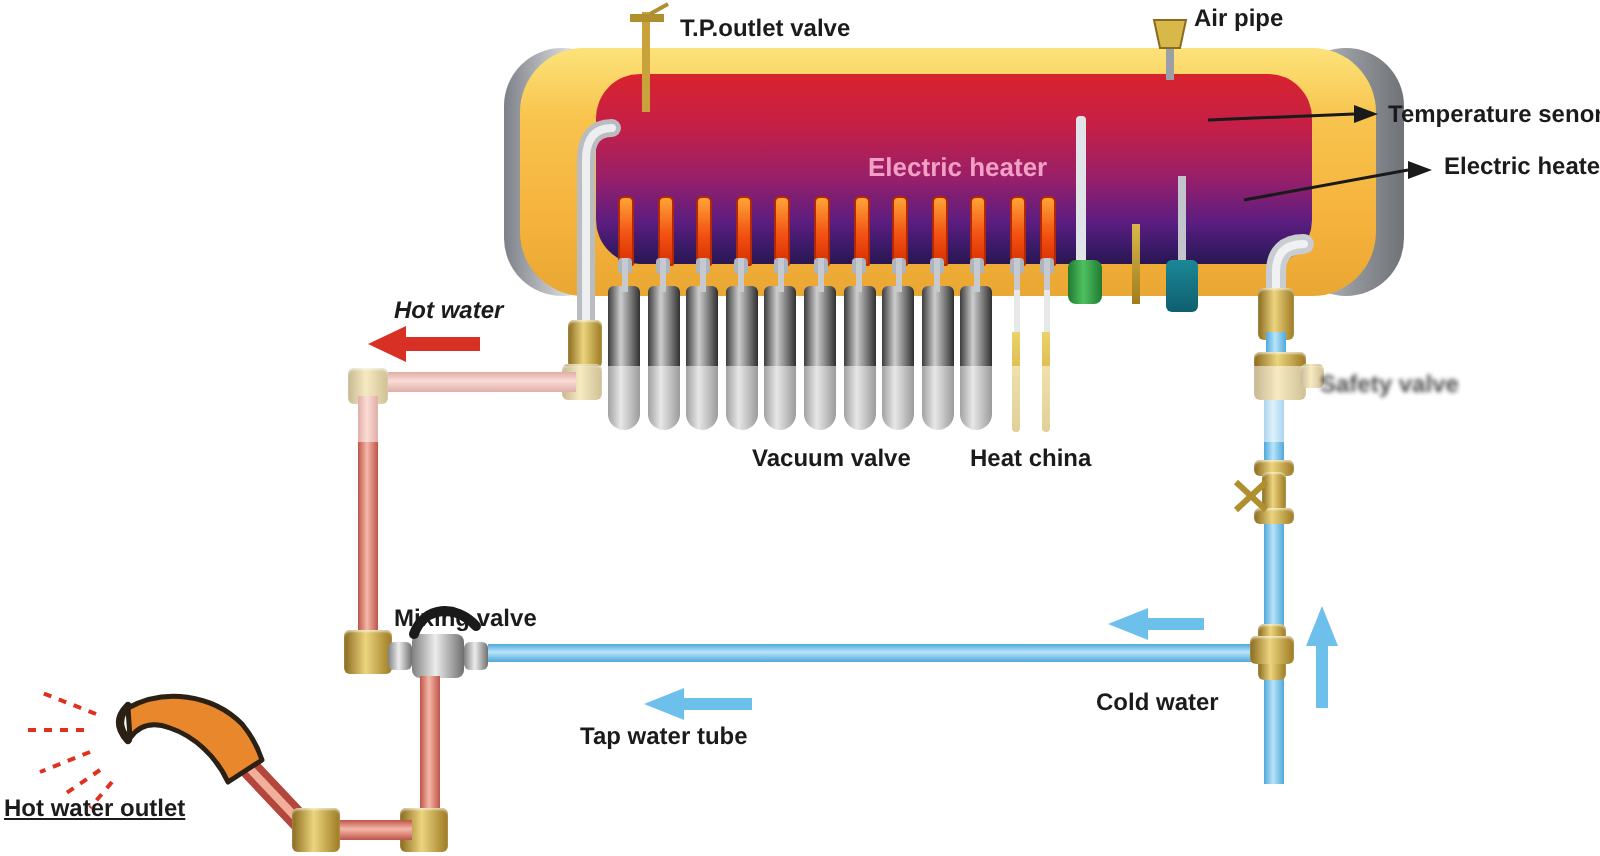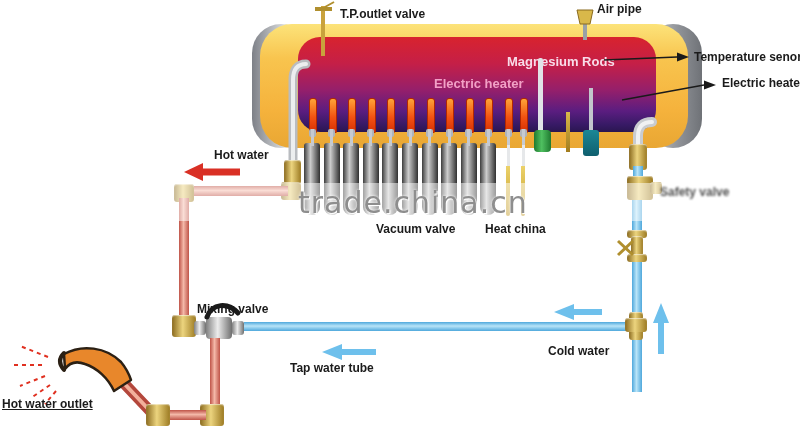--- a/index.html
+++ b/index.html
@@ -39,21 +39,20 @@
 <body>
 
 <div class="stage">
 
   <div class="abs cap" style="left:252px;top:24px;width:58px;height:124px;"></div>
   <div class="abs cap capR" style="left:644px;top:24px;width:58px;height:124px;"></div>
   <div class="abs shell" style="left:260px;top:24px;width:428px;height:124px;"></div>
   <div class="abs inner" style="left:298px;top:37px;width:358px;height:95px;"></div>
 
   <span class="pinkTxt abs" style="left:434px;top:76px;">Electric heater</span>
-  <span class="magTxt abs" style="left:507px;top:54px;">Magnesium Rods</span>
 
   <div class="abs" style="left:538px;top:58px;width:5px;height:74px;background:#e0e3e7;border-radius:2px;"></div>
   <div class="abs" style="left:534px;top:130px;width:17px;height:22px;background:linear-gradient(90deg,#1f7a30,#4fc060 45%,#1f7a30);border-radius:4px;"></div>
   <div class="abs" style="left:566px;top:112px;width:4px;height:40px;background:linear-gradient(180deg,#d8b84a,#a27c1e);"></div>
   <div class="abs" style="left:589px;top:88px;width:4px;height:44px;background:#c2c6cc;"></div>
   <div class="abs" style="left:583px;top:130px;width:16px;height:26px;background:linear-gradient(180deg,#1b8796,#0f5f6e);border-radius:3px;"></div>
 
   <div class="abs" id="tubes" style="left:0;top:0;">
       <div class="abs tube" style="left: 304px;"></div>
       <div class="abs tube" style="left: 323.6px;"></div>
@@ -138,27 +137,26 @@
   <div class="abs gold" style="left:627px;top:254px;width:20px;height:8px;"></div>
   <div class="abs gold" style="left:629px;top:312px;width:14px;height:28px;"></div>
   <div class="abs gold" style="left:625px;top:318px;width:22px;height:14px;"></div>
 
   <div class="abs redV" style="left:210px;top:338px;width:10px;height:70px;"></div>
   <div class="abs gold" style="left:200px;top:404px;width:24px;height:22px;"></div>
   <div class="abs redH" style="left:162px;top:410px;width:44px;height:10px;"></div>
   <div class="abs gold" style="left:146px;top:404px;width:24px;height:22px;"></div>
 
   <div class="abs wmBand"></div>
-  <span class="abs wmText">trade.china.cn</span>
 
   <span class="lbl" style="left:340px;top:7px;">T.P.outlet valve</span>
   <span class="lbl" style="left:597px;top:2px;">Air pipe</span>
   <span class="lbl" style="left:694px;top:50px;">Temperature senor</span>
   <span class="lbl" style="left:722px;top:76px;">Electric heater</span>
-  <span class="lbl" style="left:214px;top:148px;">Hot water</span>
+  <span class="lbl" style="left:197px;top:148px;font-style:italic;">Hot water</span>
   <span class="lbl blurred" style="left:660px;top:185px;">Safety valve</span>
   <span class="lbl" style="left:376px;top:222px;">Vacuum valve</span>
   <span class="lbl" style="left:485px;top:222px;">Heat china</span>
   <span class="lbl" style="left:197px;top:302px;">Mixing valve</span>
   <span class="lbl" style="left:548px;top:344px;">Cold water</span>
   <span class="lbl" style="left:290px;top:361px;">Tap water tube</span>
   <span class="lbl" style="left:2px;top:397px;text-decoration:underline;">Hot water outlet</span>
 
   <svg width="800" height="428">
 

